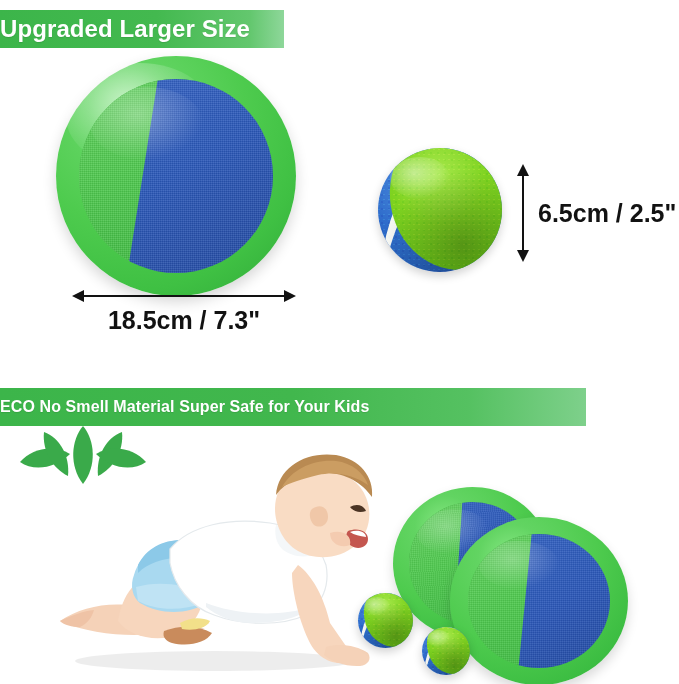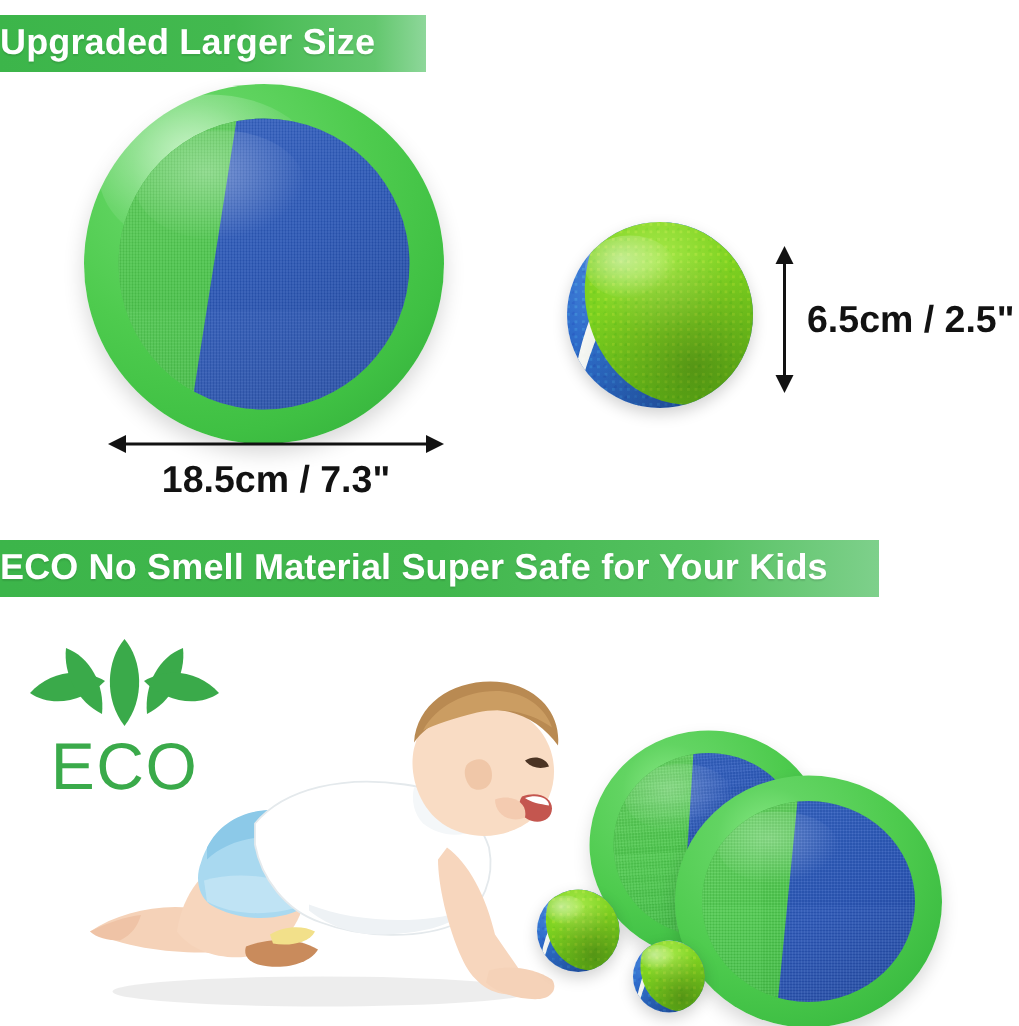--- a/index.html
+++ b/index.html
@@ -20,22 +20,22 @@
     font-weight:bold;
     letter-spacing:0.1px;
     text-shadow:0 1px 1px rgba(0,0,0,0.10);
   }
   #banner-upgraded {
     left:0; top:10px; width:284px; height:38px;
     font-size:24px;
     background:linear-gradient(to right,#3cb54a 0%,#43b94f 55%,#63c76e 88%,#8ed79a 100%);
   }
   #banner-eco {
-    left:0; top:360px; width:586px; height:38px;
-    font-size:24px;
+    left:0; top:388px; width:586px; height:38px;
+    font-size:16px;
     background:linear-gradient(to right,#3cb54a 0%,#41b74d 50%,#55c161 80%,#7ed08b 100%);
   }
 
   
   #paddle-big {
     position:absolute; left:56px; top:56px; width:240px; height:240px;
   }
   #paddle-big .rim {
     position:absolute; inset:0; border-radius:50%;
     background:
@@ -255,21 +255,20 @@
 
       <path d="M26 8 C42 14 52 32 50 52 C34 44 24 26 26 8 Z"></path>
 
       <path d="M65 2 C77 16 79 42 65 60 C51 42 53 16 65 2 Z"></path>
 
       <path d="M104 8 C106 26 96 44 80 52 C78 32 88 14 104 8 Z"></path>
 
       <path d="M128 38 C114 48 92 44 78 30 C94 20 116 24 128 38 Z"></path>
     </g>
   </svg>
-  <div class="eco-text">ECO</div>
 </div>
 
 <svg id="baby-photo" viewBox="0 0 370 250">
 
   <ellipse cx="185" cy="236" rx="140" ry="10" fill="#000000" opacity="0.07"></ellipse>
 
   <path d="M30 196 C48 184 72 178 96 180 C118 182 132 178 140 168 L168 176
            C156 198 132 210 104 210 C80 210 52 206 30 196 Z" fill="#f5d2b8"></path>
   <path d="M30 196 C42 190 54 186 64 185 C62 192 58 198 50 202 C42 202 34 200 30 196 Z" fill="#efc3a6"></path>
 

